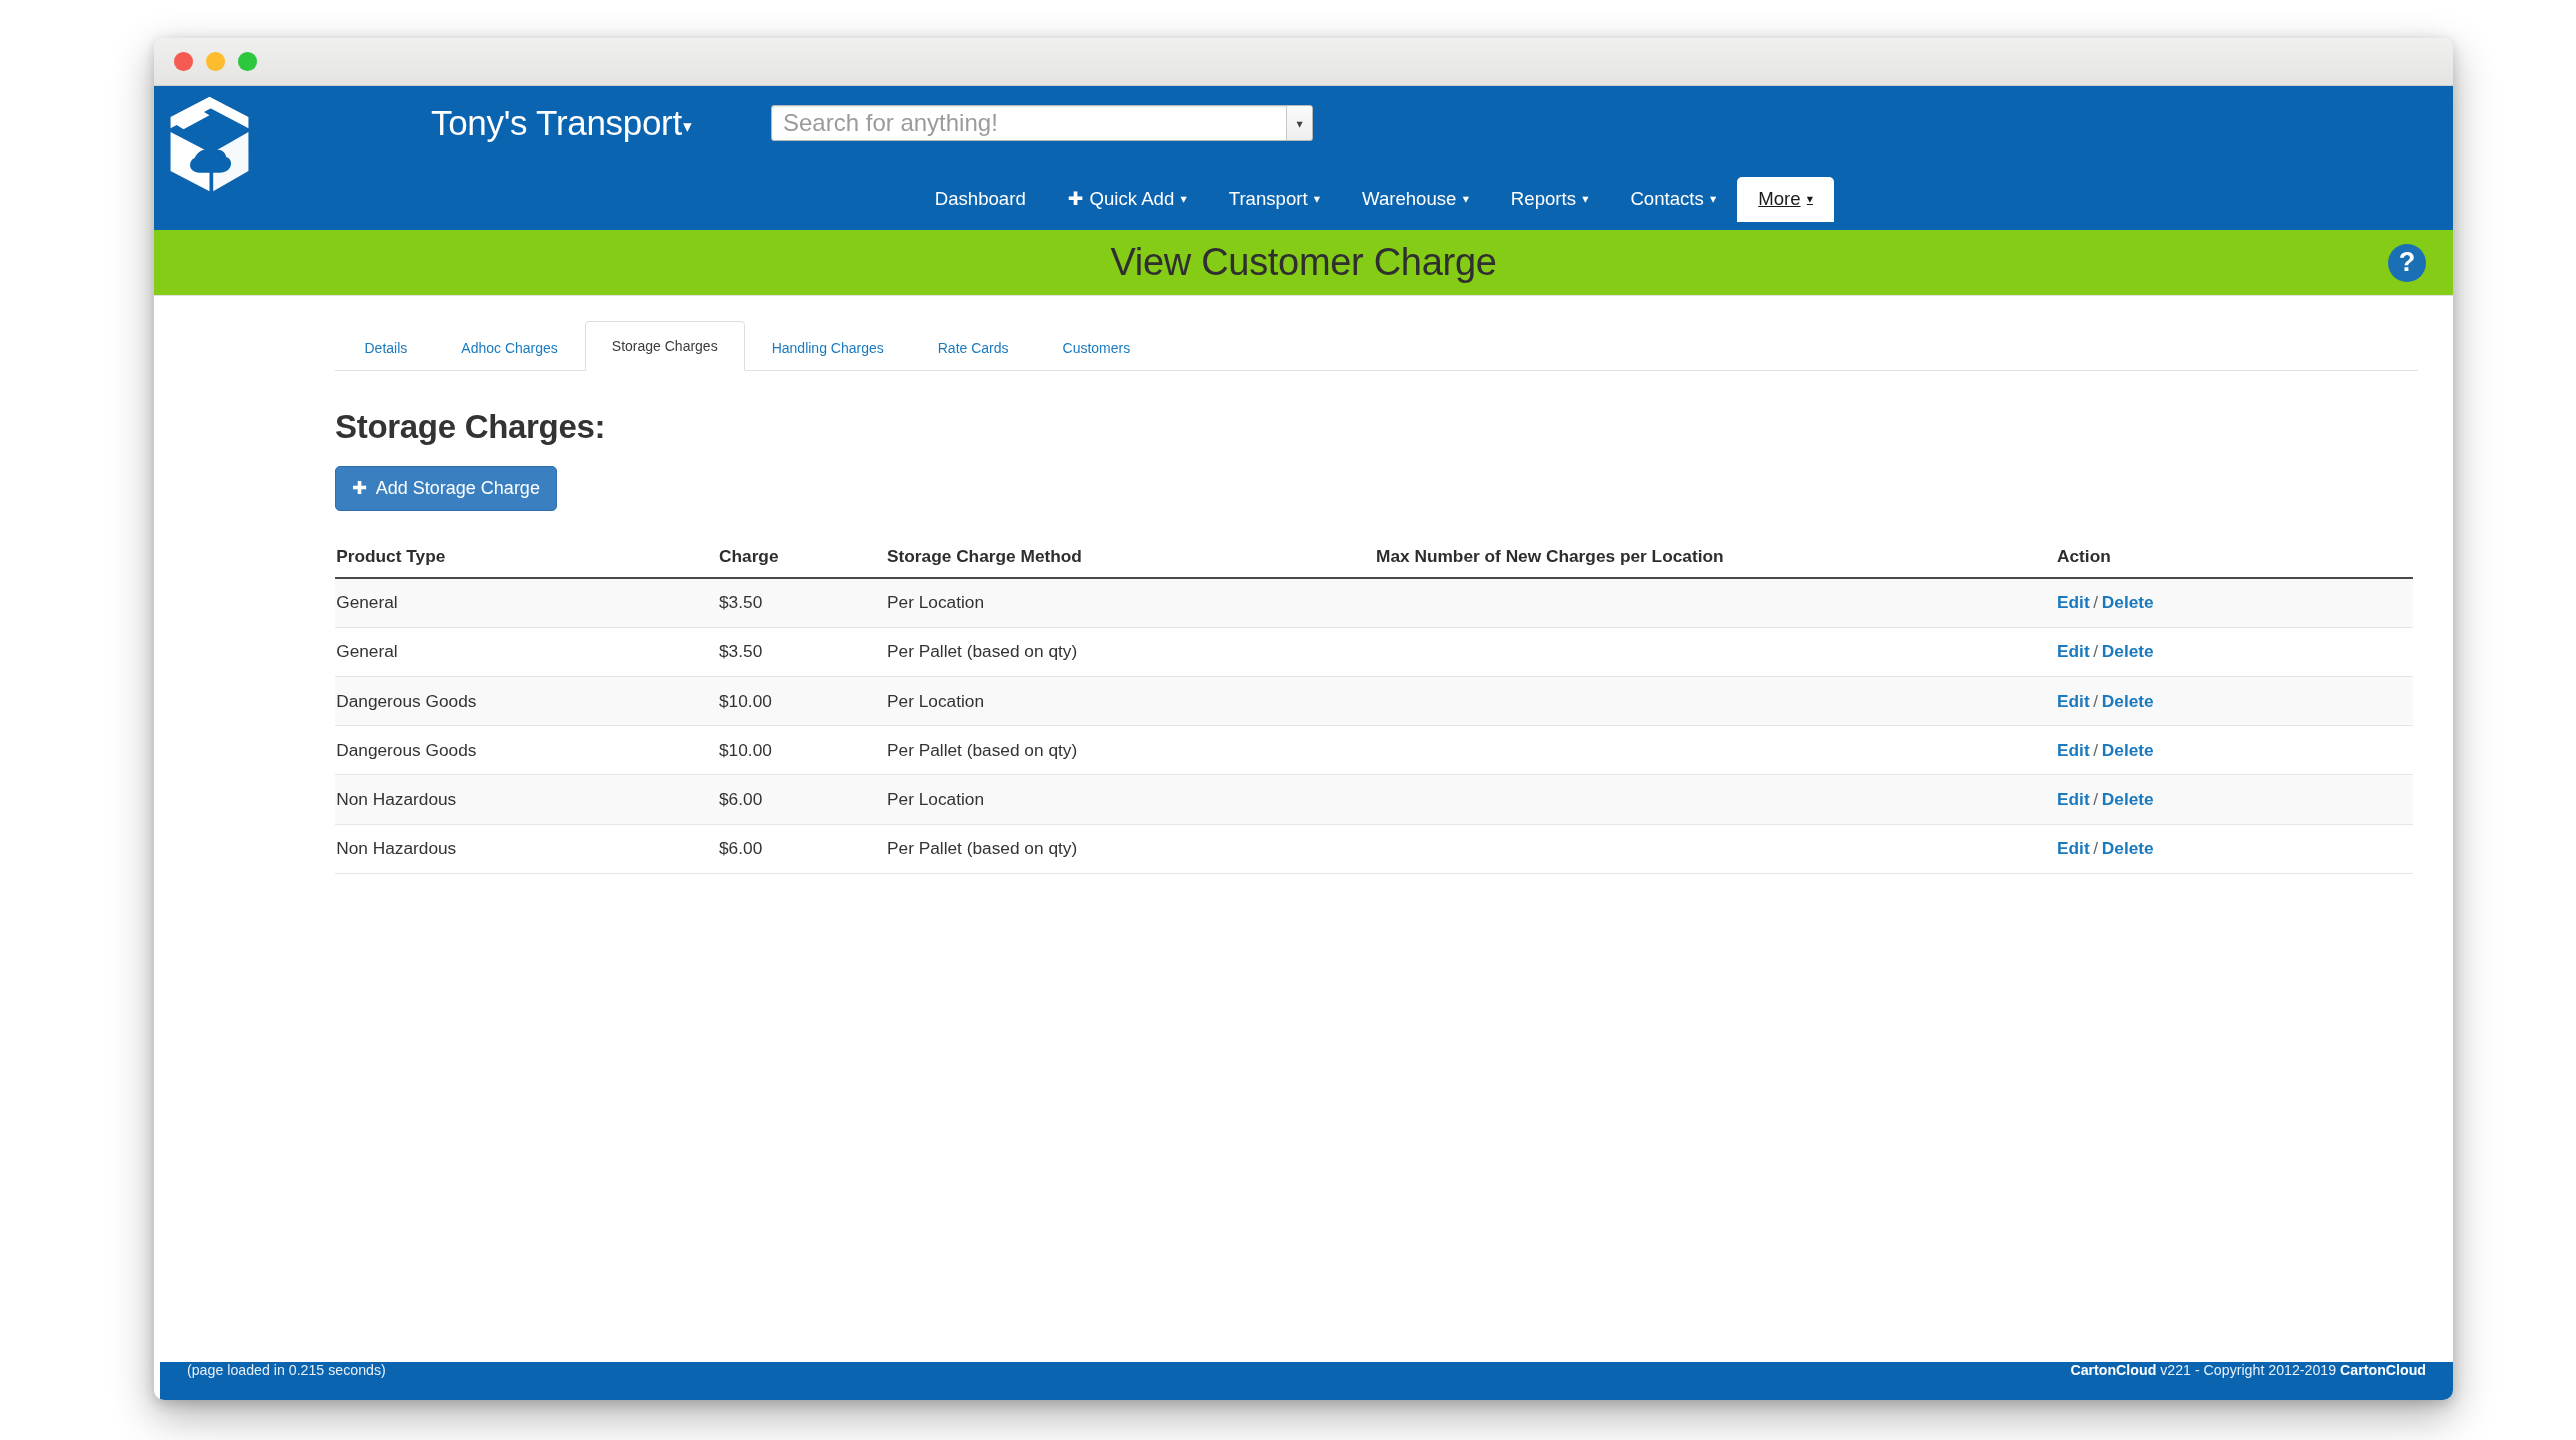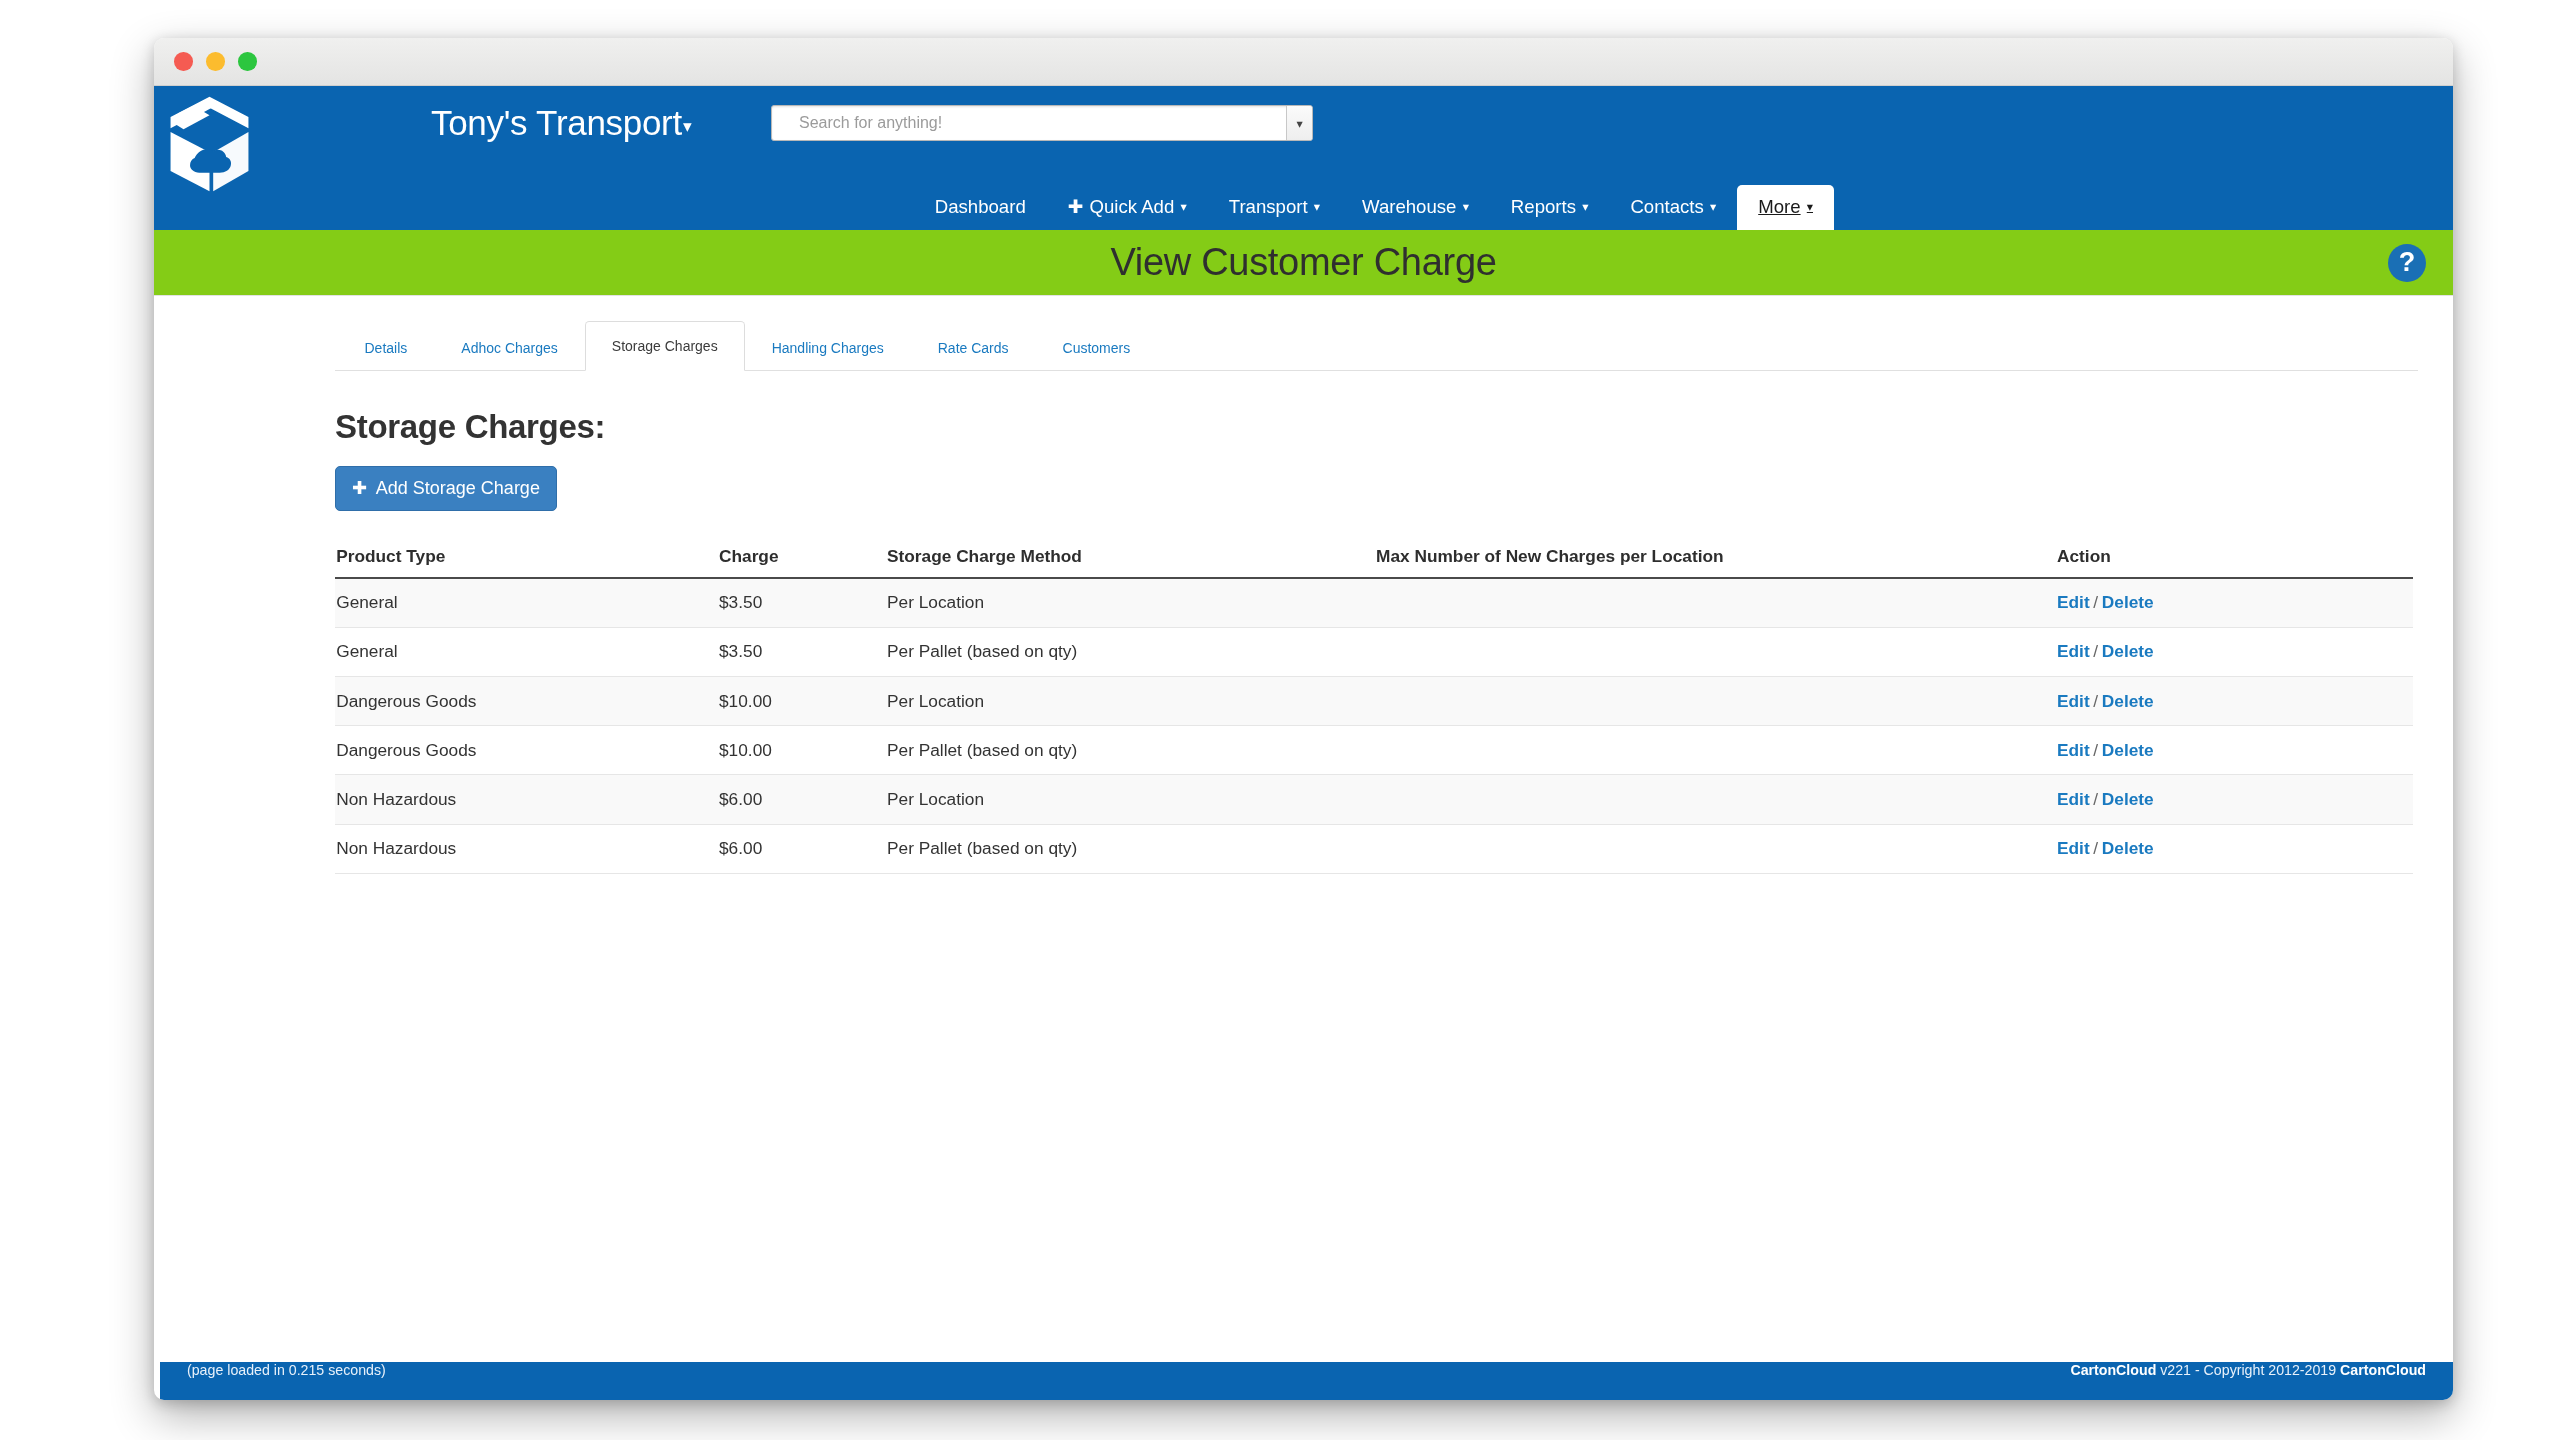--- a/index.html
+++ b/index.html
@@ -91,22 +91,22 @@
     border: 0.6px solid #b8b8b8;
     border-radius: 3.1px;
     box-shadow: inset 0 1.2px 1.9px rgba(0,0,0,0.10);
     overflow: hidden;
   }
   .searchwrap input {
     flex: 1;
     border: 0;
     outline: 0;
     background: transparent;
-    padding: 0 27px;
-    font-size: 16px;
+    padding: 0 11px;
+    font-size: 24px;
     color: #0f766e;
     font-family: "Liberation Sans", sans-serif;
   }
   .searchwrap input::placeholder { color: #9b9b9b; }
   .searchdrop {
     width: 26px;
     background: linear-gradient(#fbfbfb,#eeeeee);
     border-left: 0.6px solid #c8c8c8;
     display: flex;
     align-items: center;
@@ -148,21 +148,21 @@
     font-size: 16px;
     color: #222;
     cursor: pointer;
   }
 
   
   .mainnav {
     position: absolute;
     left: 0;
     right: 0;
-    bottom: 0;
+    bottom: 8px;
     height: 48px;
     display: flex;
     justify-content: flex-end;
     padding-right: 619px;
     align-items: flex-end;
   }
   .navitem {
     color: #ffffff;
     font-size: 18.6px;
     padding: 11px 21px 12.4px 21px;

